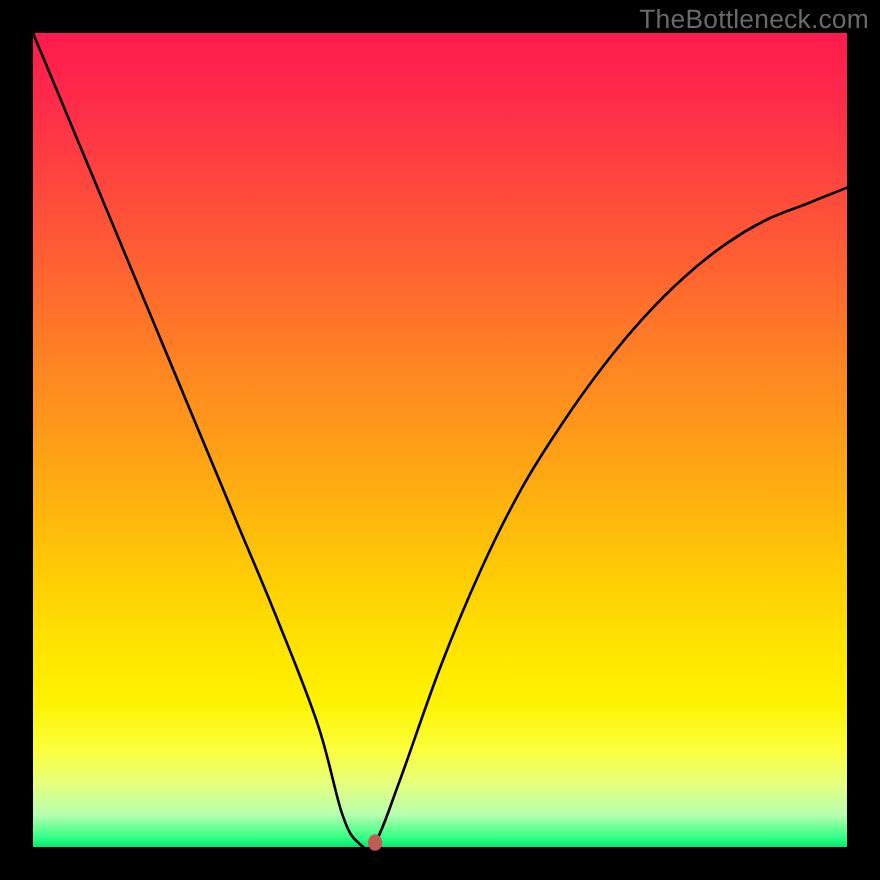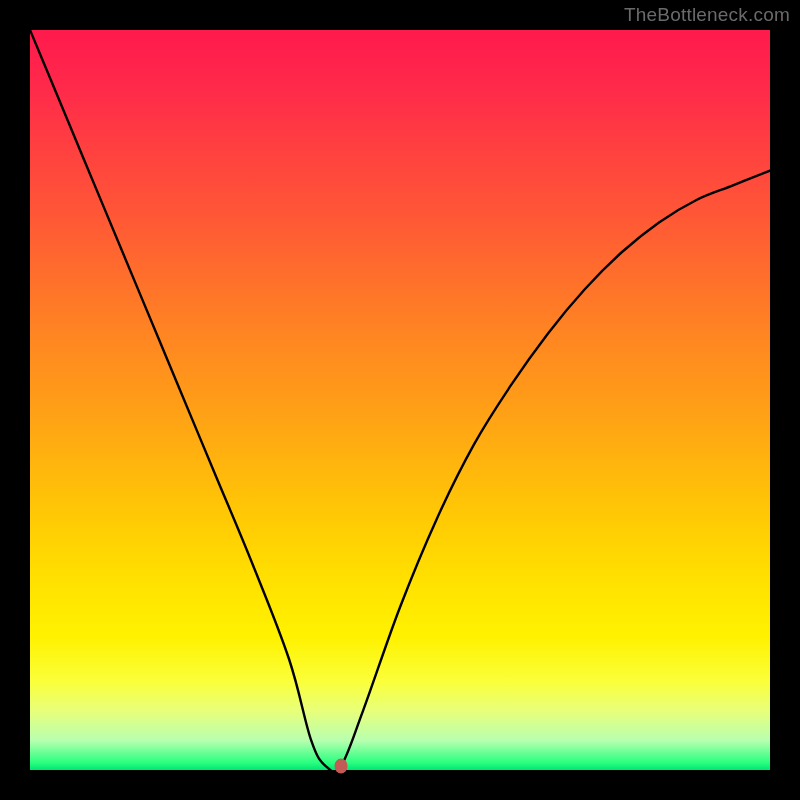--- a/index.html
+++ b/index.html
@@ -41,21 +41,21 @@
       #e8ff7a 92%,
       #b8ffb0 96%,
       #2aff80 99%,
       #00e673 100%);
   }
   .watermark {
     position: absolute;
     top: 4px;
     right: 10px;
     color: #6a6a6a;
-    font-size: 19px;
+    font-size: 24px;
     font-weight: 500;
     letter-spacing: 0.2px;
     user-select: none;
   }
   svg.curve {
     position: absolute;
     left: 0;
     top: 0;
     width: 740px;
     height: 740px;

